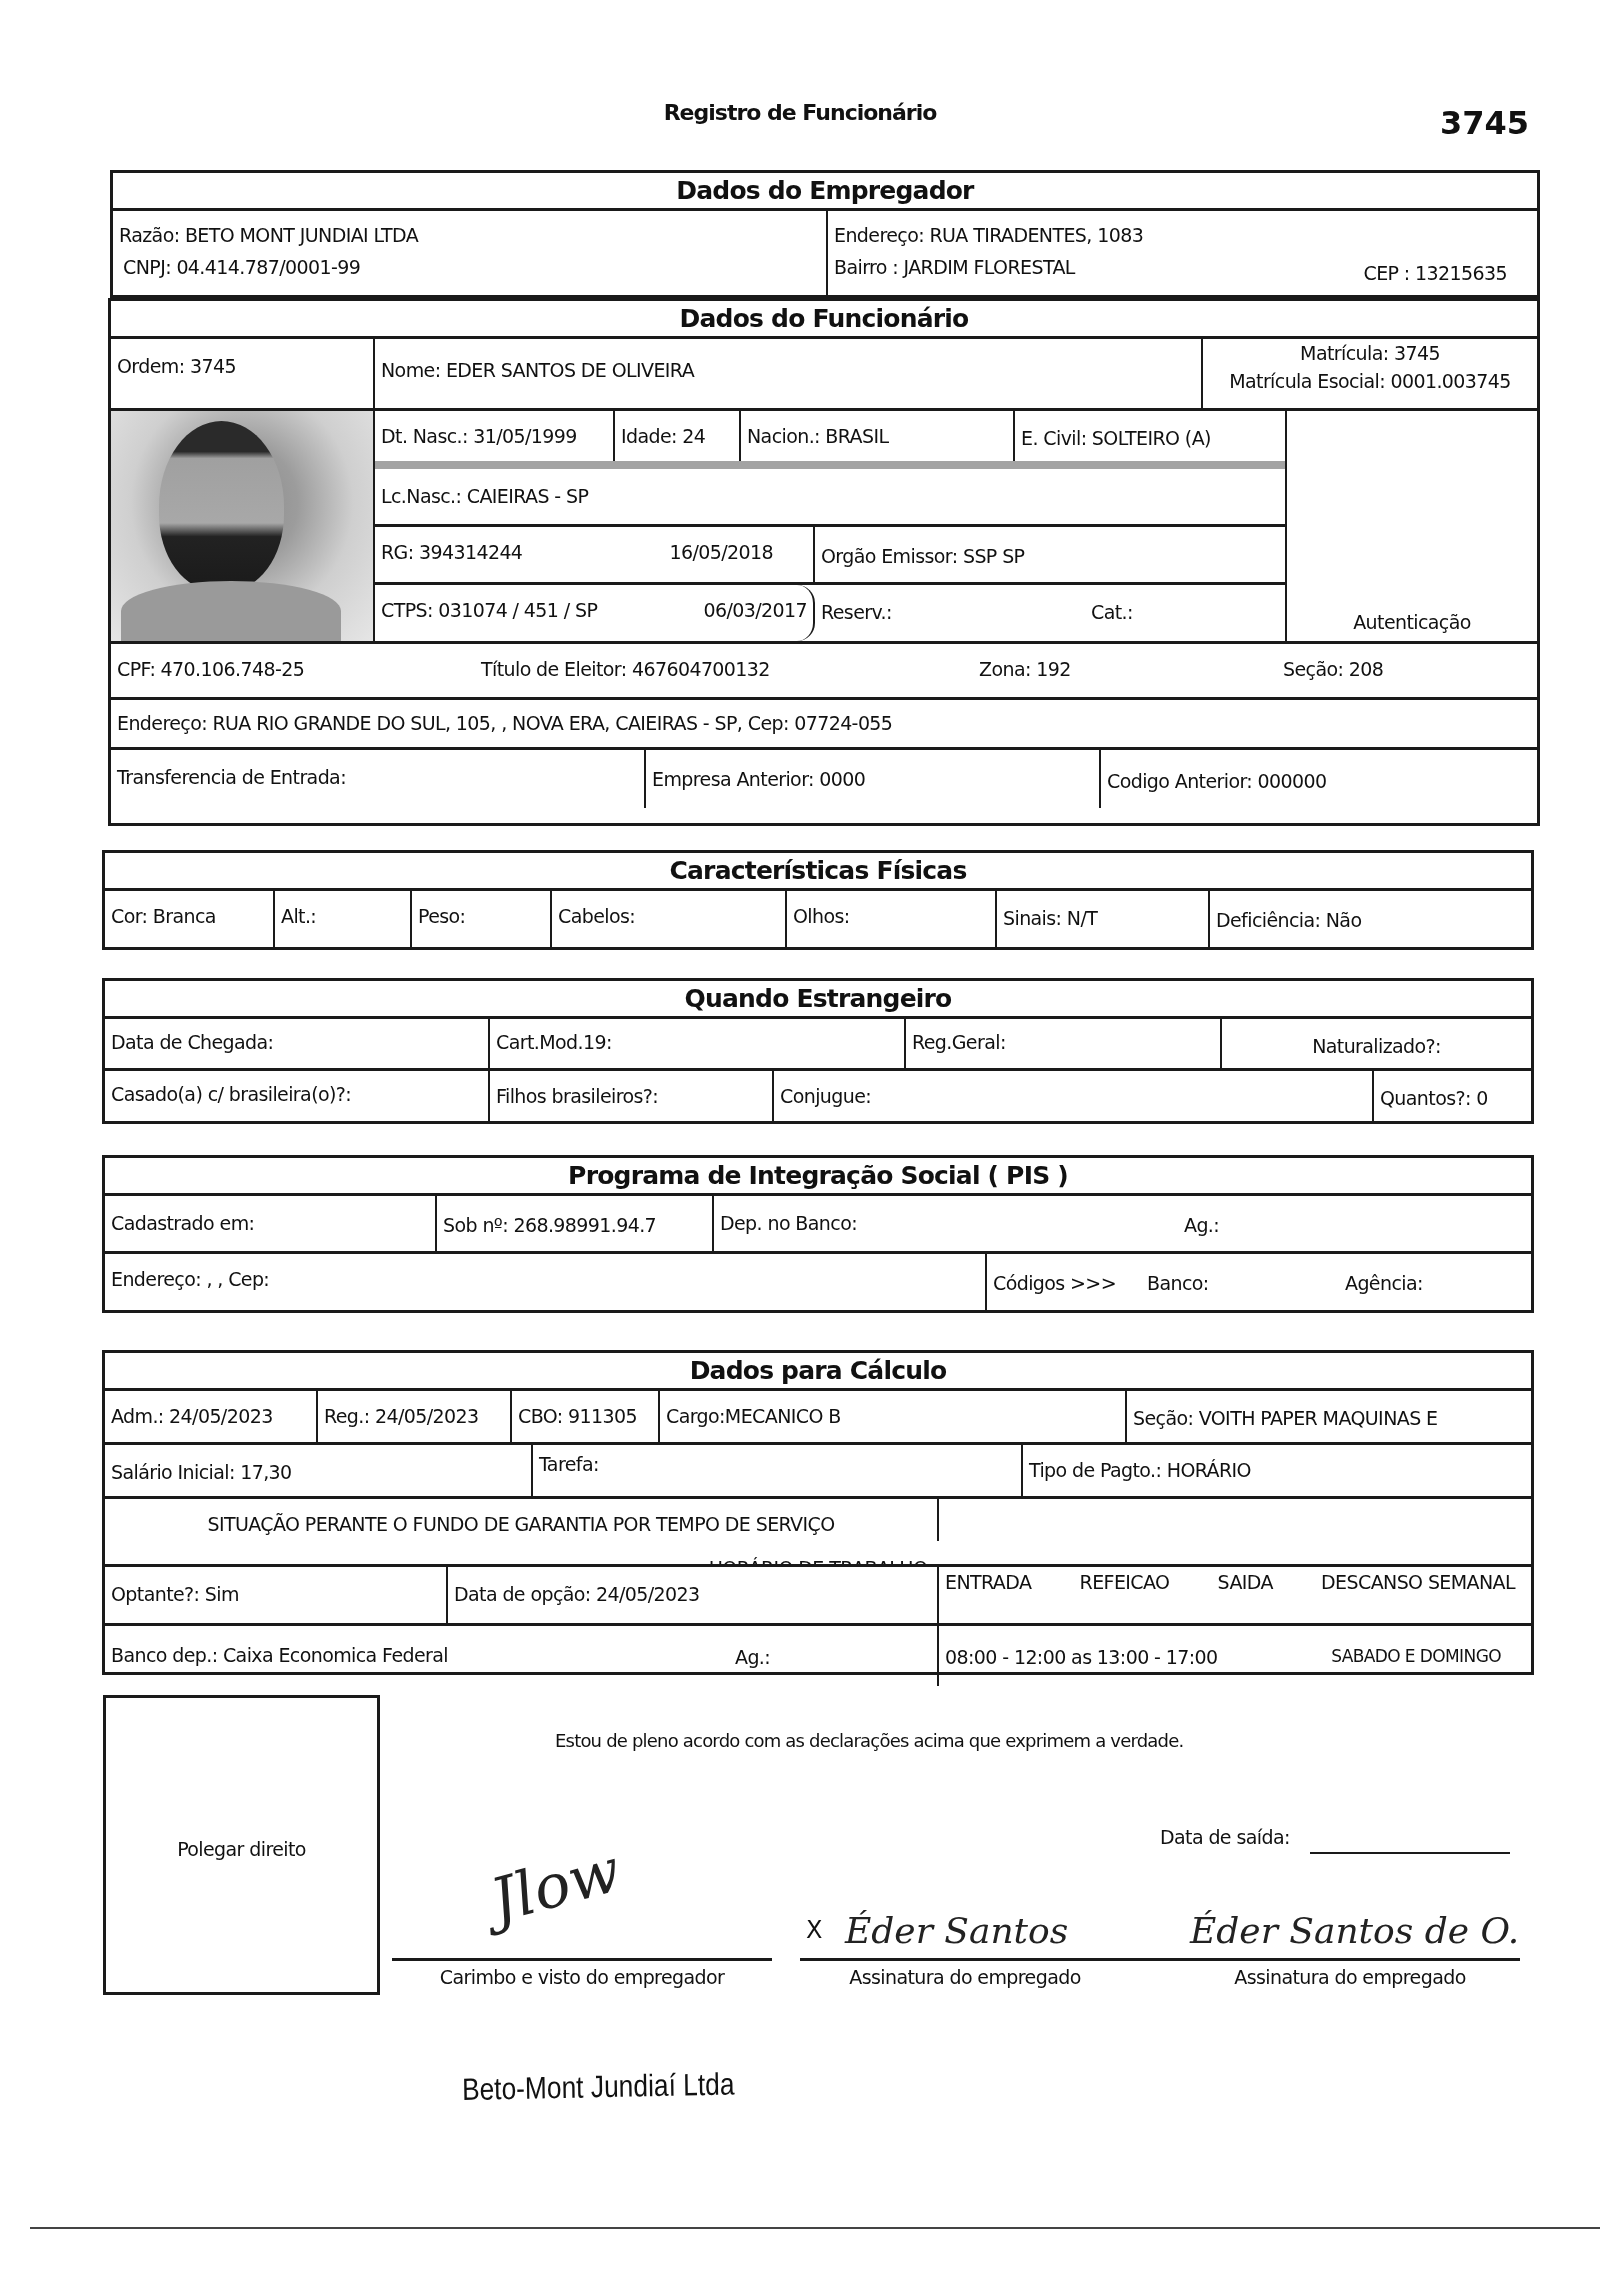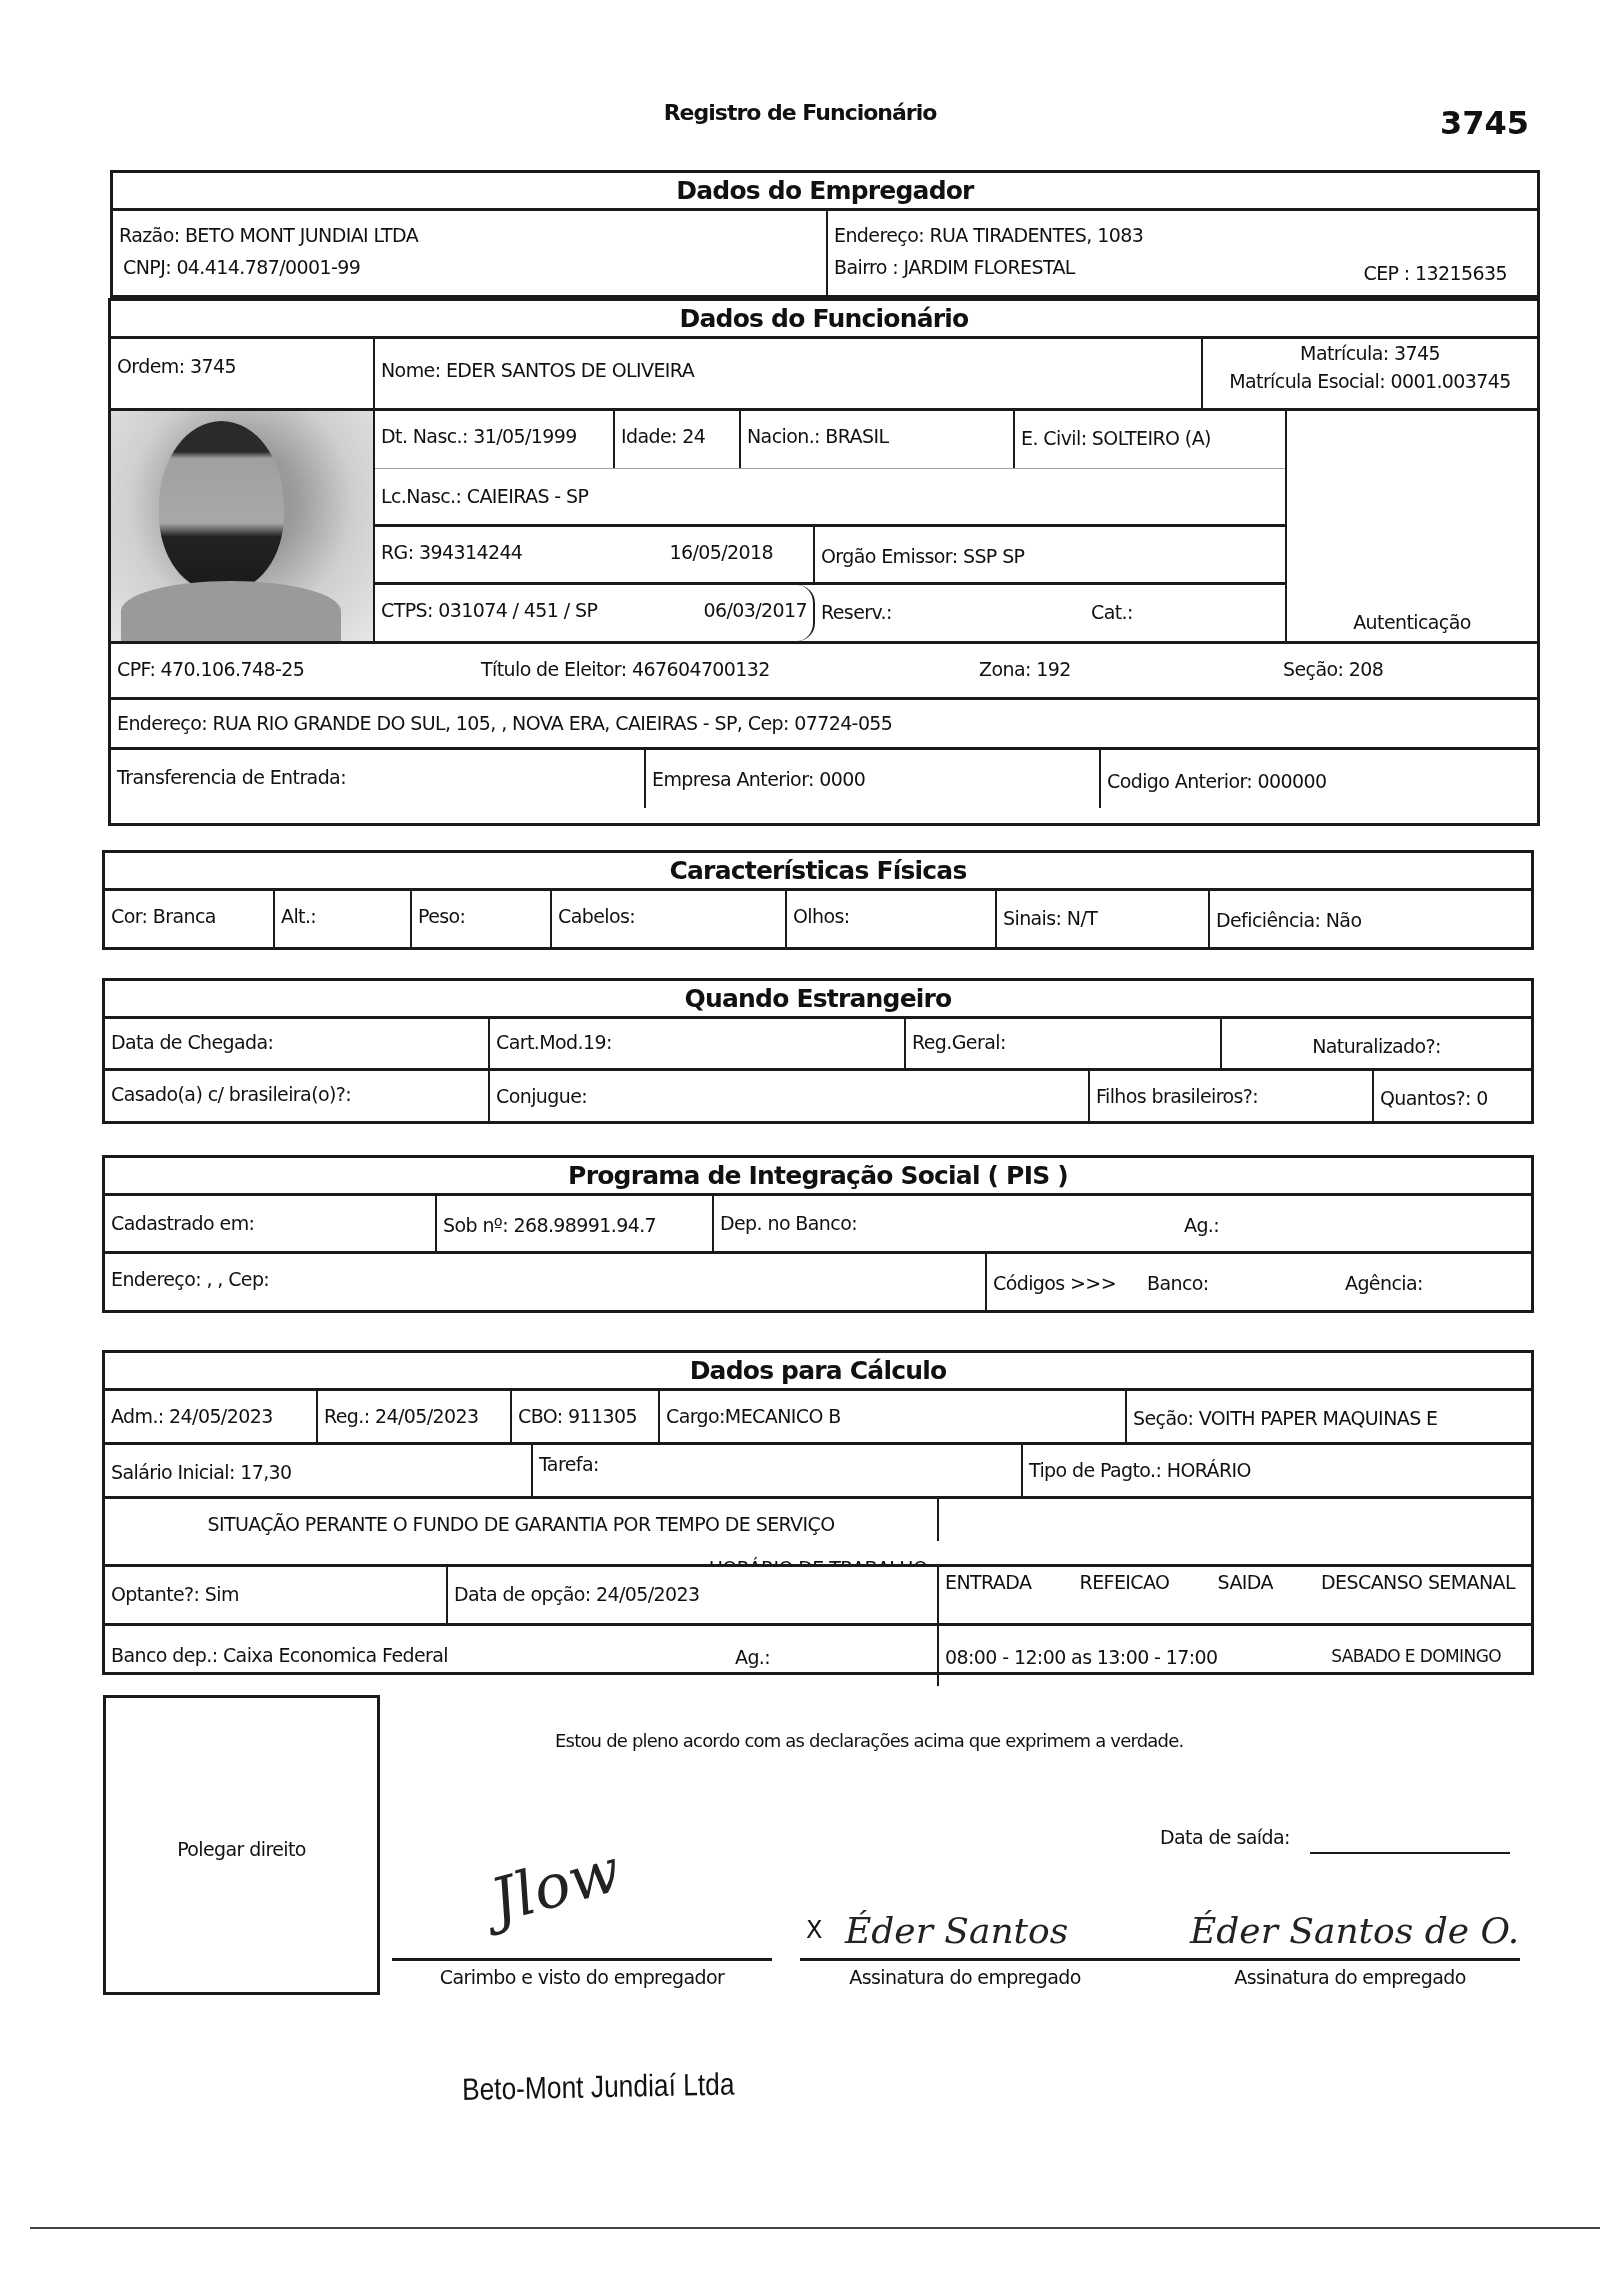--- a/index.html
+++ b/index.html
@@ -90,21 +90,21 @@
       <div>Matrícula Esocial: 0001.003745</div>
     </div>
   </div>
 
   <div style="display:flex; height:233px; border-bottom:3px solid #1a1a1a;">
     <div class="photo" style="width:264px; border-right:2px solid #1a1a1a;">
       <div class="head"></div>
       <div class="body"></div>
     </div>
     <div style="width:912px; border-right:2px solid #1a1a1a; display:flex; flex-direction:column;">
-      <div style="display:flex; height:58px; border-bottom:1px solid #a3a3a3;">
+      <div style="display:flex; height:58px; border-bottom:8px solid #a3a3a3;">
         <div class="cell" style="width:240px; padding-top:14px;">Dt. Nasc.: 31/05/1999</div>
         <div class="cell" style="width:126px; padding-top:14px;">Idade: 24</div>
         <div class="cell" style="width:274px; padding-top:14px;">Nacion.: BRASIL</div>
         <div class="cell grow" style="padding-top:16px;">E. Civil: SOLTEIRO (A)</div>
       </div>
       <div style="display:flex; height:58px; border-bottom:3px solid #1a1a1a;">
         <div class="cell grow" style="padding-top:16px;">Lc.Nasc.: CAIEIRAS - SP</div>
       </div>
       <div style="display:flex; height:58px; border-bottom:3px solid #1a1a1a;">
         <div class="cell" style="width:440px; padding-top:14px; display:flex; justify-content:space-between; padding-right:40px;">
@@ -165,22 +165,22 @@
 <div class="section" style="left:102px; top:978px; width:1432px; height:146px;">
   <div class="sec-head">Quando Estrangeiro</div>
   <div class="row" style="height:52px;">
     <div class="cell" style="width:385px; padding-top:12px;">Data de Chegada:</div>
     <div class="cell" style="width:416px; padding-top:12px;">Cart.Mod.19:</div>
     <div class="cell" style="width:316px; padding-top:12px;">Reg.Geral:</div>
     <div class="cell grow center" style="padding-top:16px;">Naturalizado?:</div>
   </div>
   <div class="row" style="height:52px;">
     <div class="cell" style="width:385px; padding-top:12px;">Casado(a) c/ brasileira(o)?:</div>
+    <div class="cell" style="width:284px; padding-top:14px;">Filhos brasileiros?:</div>
     <div class="cell" style="width:600px; padding-top:14px;">Conjugue:</div>
-    <div class="cell" style="width:284px; padding-top:14px;">Filhos brasileiros?:</div>
     <div class="cell grow" style="padding-top:16px;">Quantos?: 0</div>
   </div>
 </div>
 
 <div class="section" style="left:102px; top:1155px; width:1432px; height:158px;">
   <div class="sec-head">Programa de Integração Social ( PIS )</div>
   <div class="row" style="height:58px;">
     <div class="cell" style="width:332px; padding-top:16px;">Cadastrado em:</div>
     <div class="cell" style="width:277px; padding-top:18px;">Sob nº: 268.98991.94.7</div>
     <div class="cell grow" style="padding-top:16px; position:relative;">

